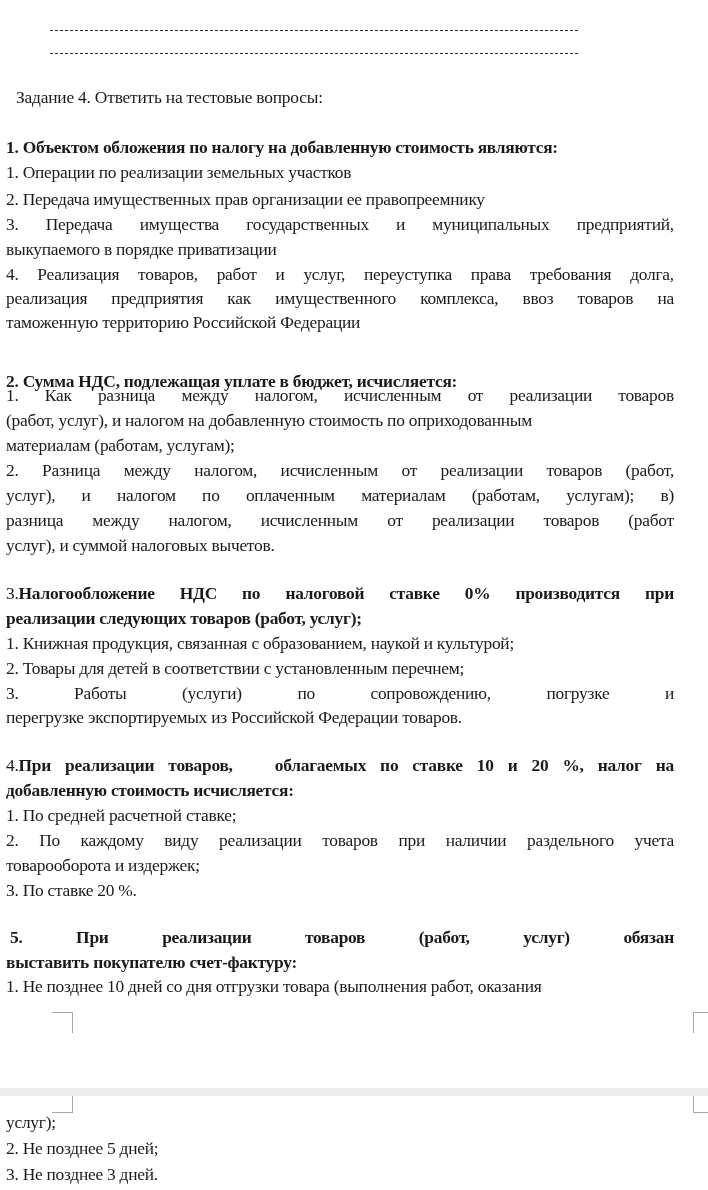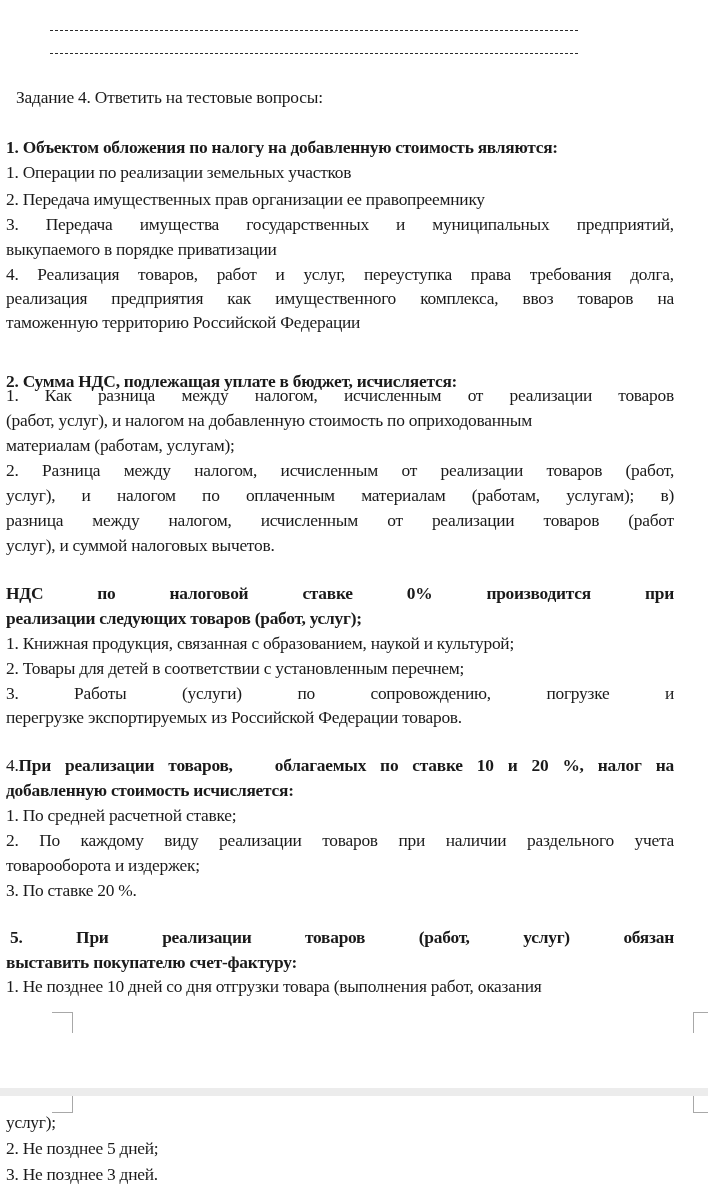--- a/index.html
+++ b/index.html
@@ -169,20 +169,21 @@
         <span>от</span>
         <span>реализации</span>
         <span>товаров</span>
         <span>(работ</span>
       </div>
     <div class="line" style="top:521px;">услуг), и суммой налоговых вычетов.</div>
   </div>
 
   <div>
     <div class="just" style="top: 569px; display: flex; justify-content: space-between;">
+        <span><span>3.</span><span style="font-weight: bold;">Налогообложение</span></span>
         <span><span style="font-weight: bold;">НДС</span></span>
         <span><span style="font-weight: bold;">по</span></span>
         <span><span style="font-weight: bold;">налоговой</span></span>
         <span><span style="font-weight: bold;">ставке</span></span>
         <span><span style="font-weight: bold;">0%</span></span>
         <span><span style="font-weight: bold;">производится</span></span>
         <span><span style="font-weight: bold;">при</span></span>
       </div>
     <div class="line b" style="top:594px;">реализации следующих товаров (работ, услуг);</div>
     <div class="line" style="top:619px;">1. Книжная продукция, связанная с образованием, наукой и культурой;</div>

